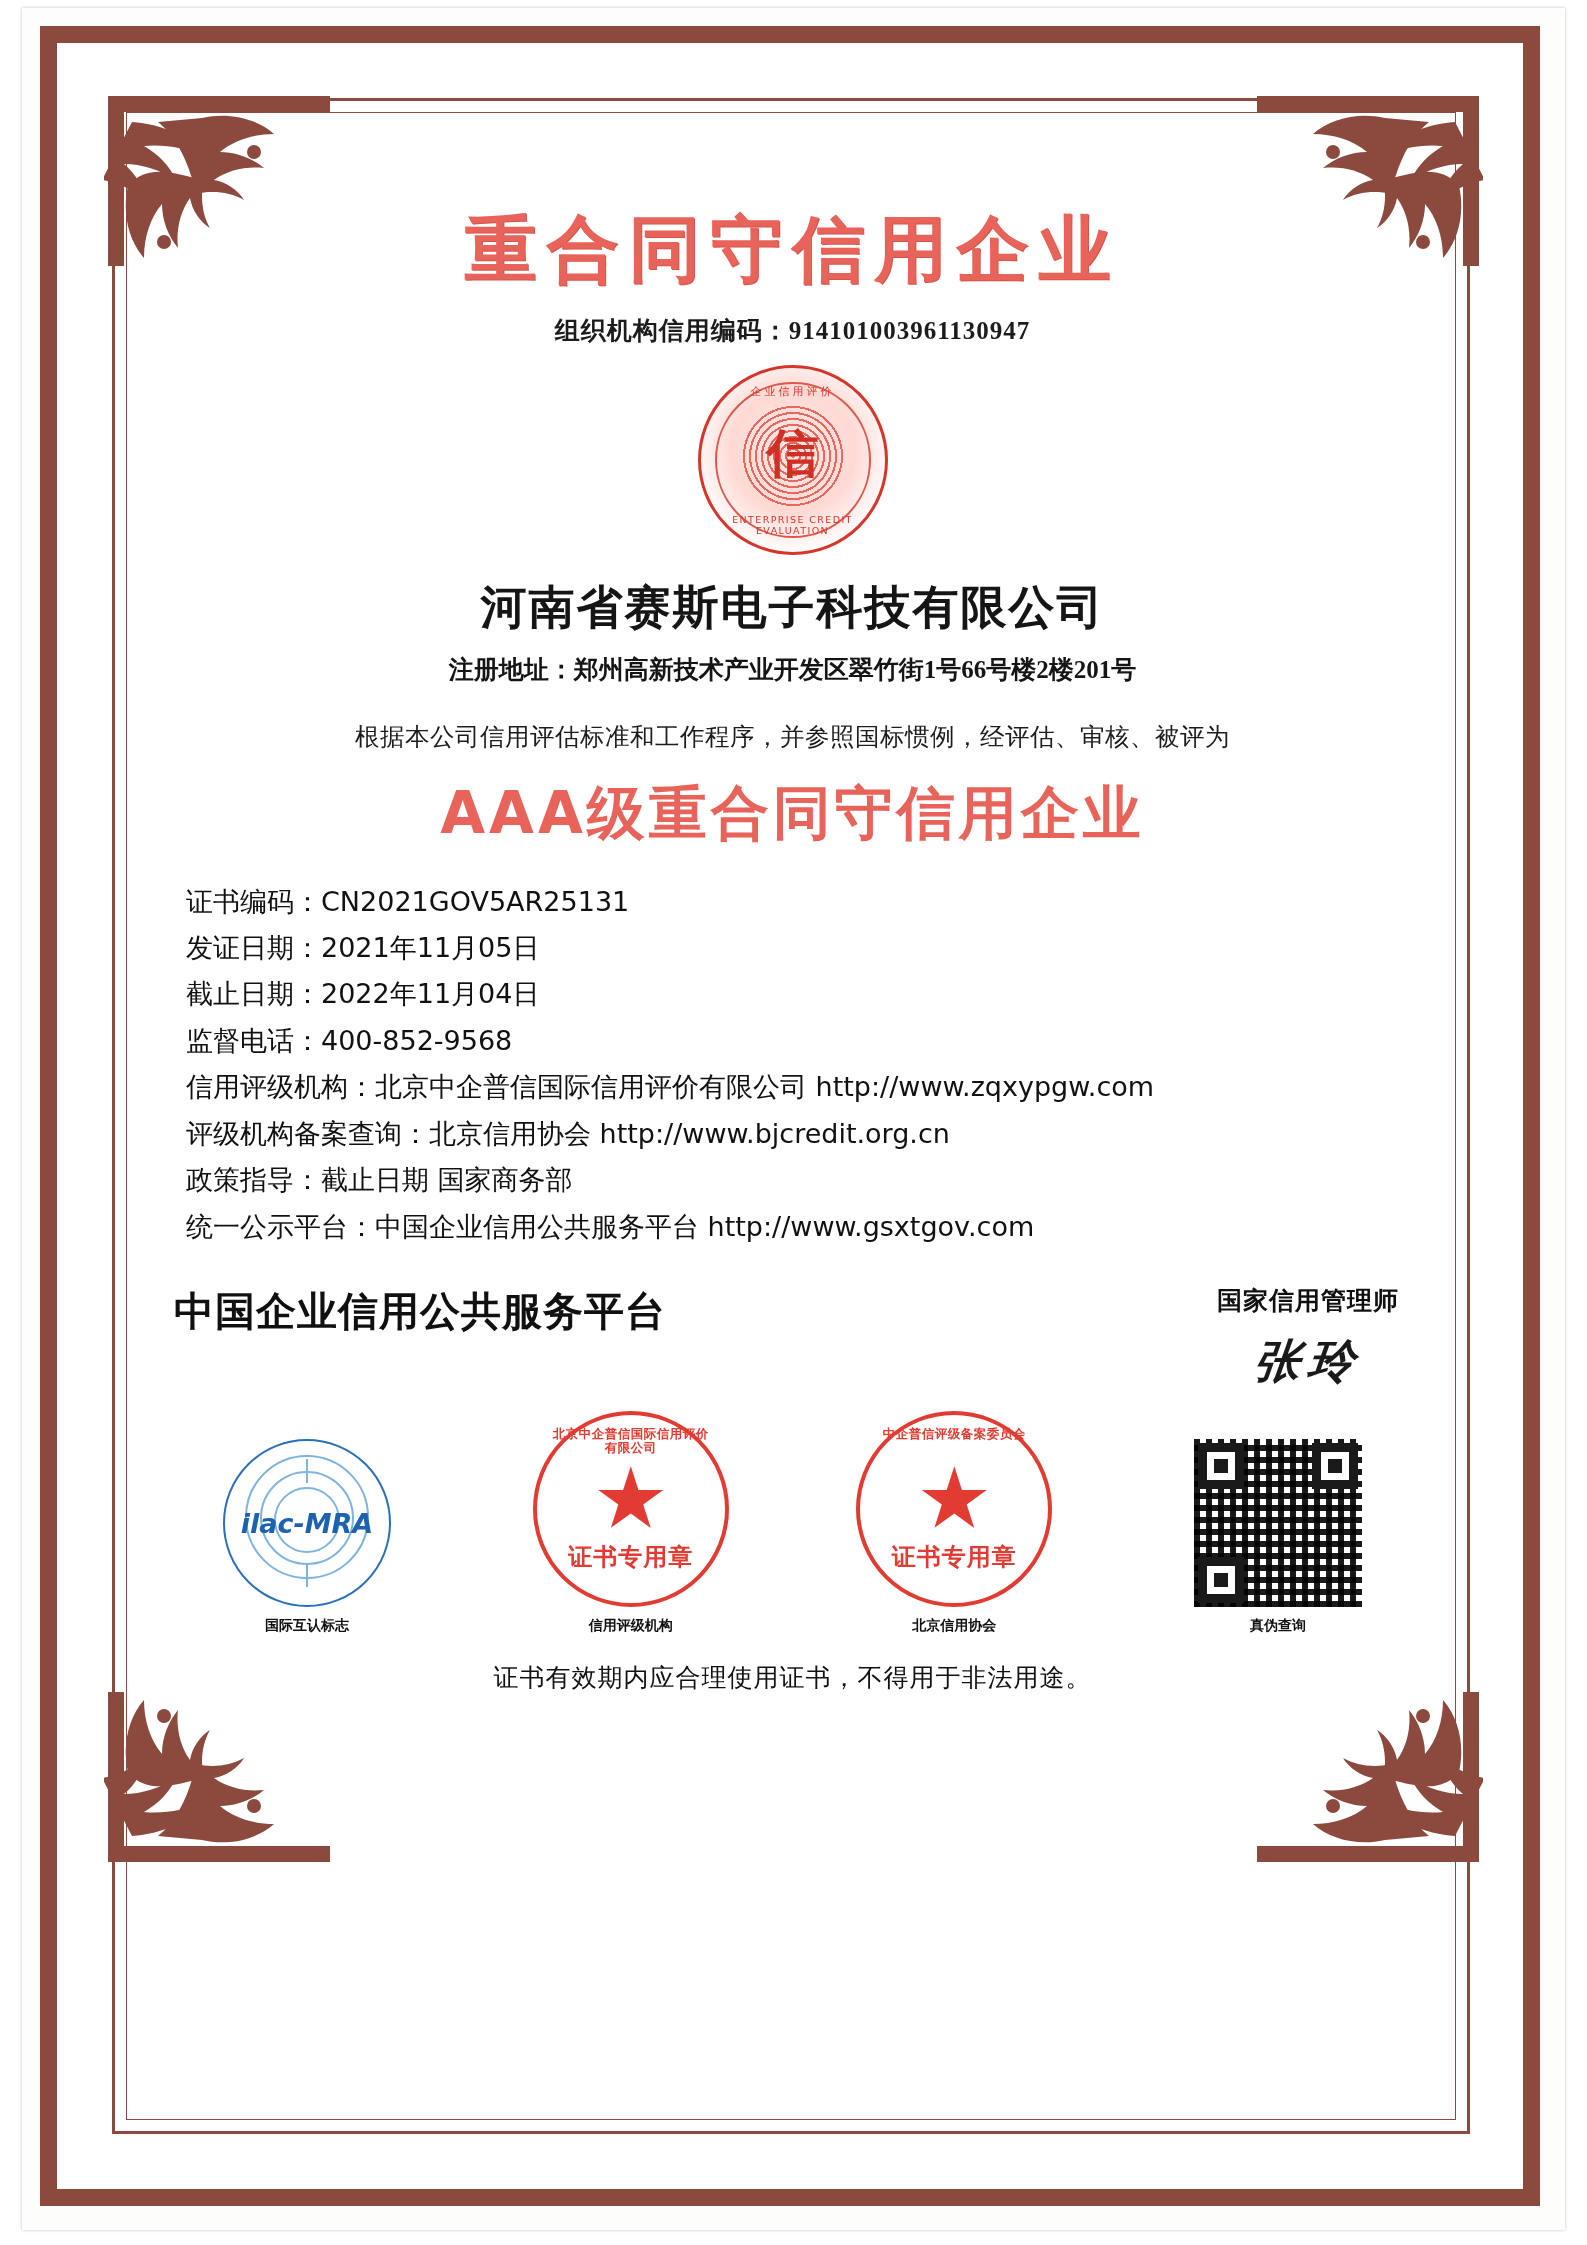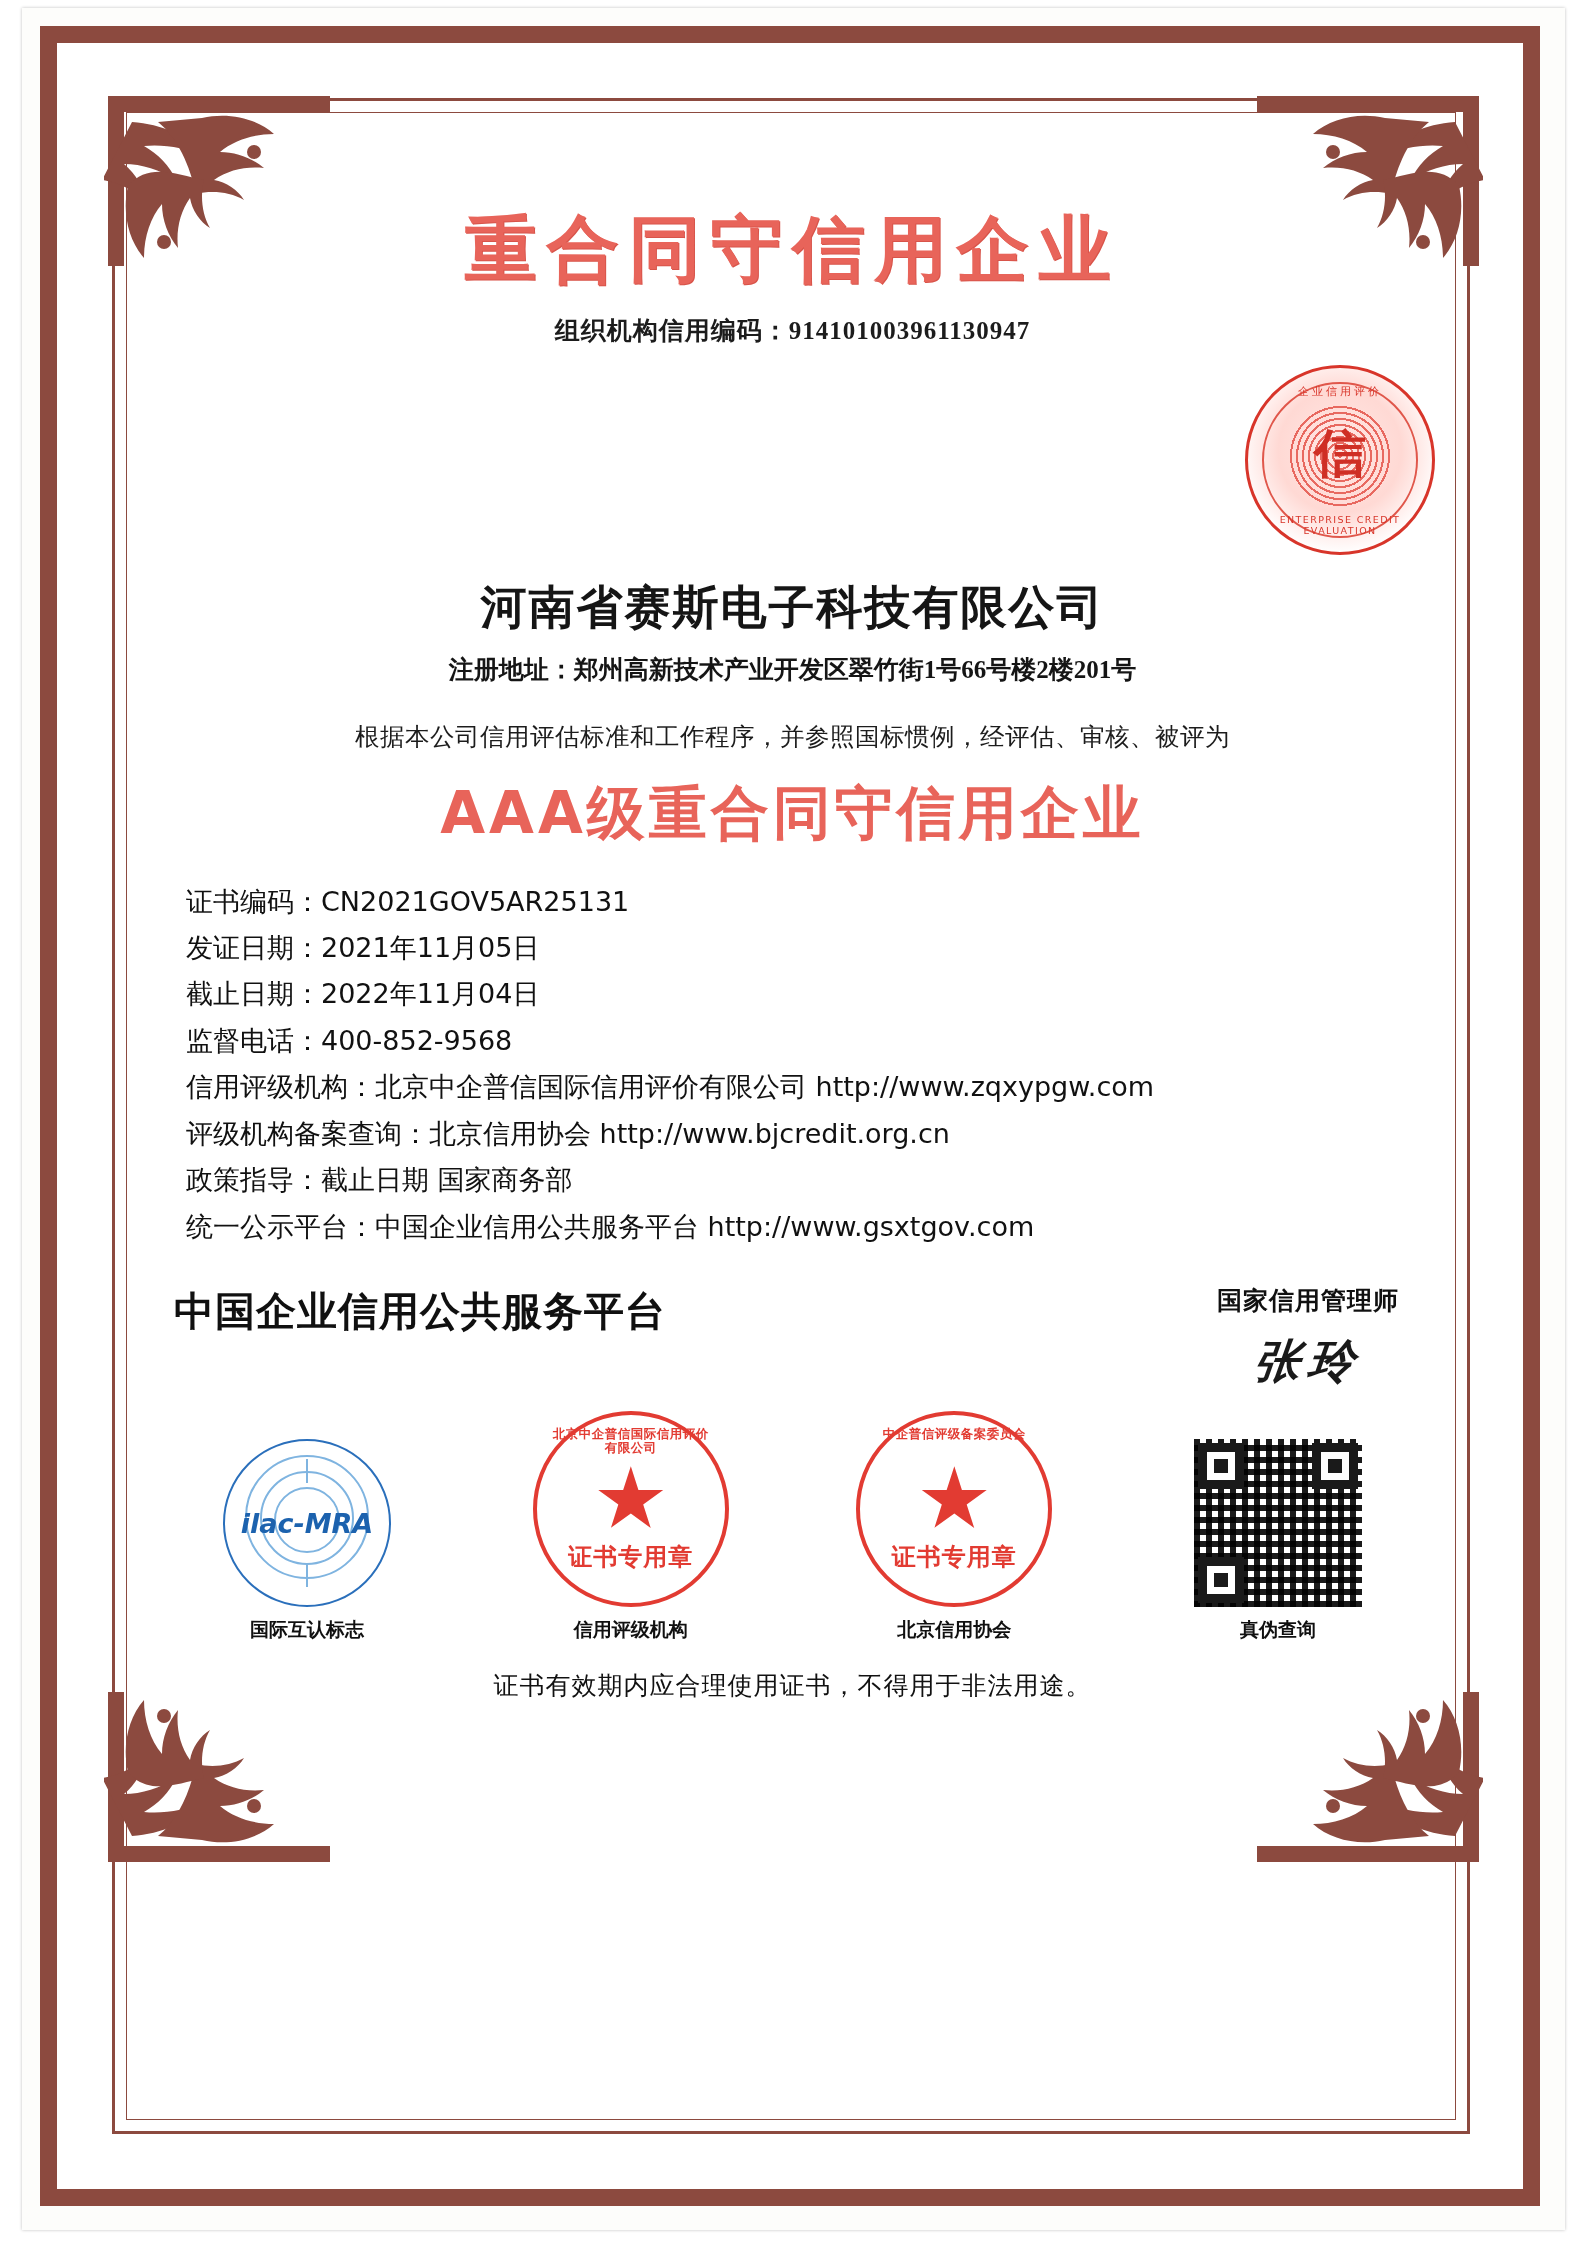--- a/index.html
+++ b/index.html
@@ -105,21 +105,21 @@
     font-size: 25px;
     font-weight: bold;
     color: #1c1c1c;
     letter-spacing: 1px;
   }
 
   
   .seal-wrap {
     margin-top: 18px;
     display: flex;
-    justify-content: flex-end;
+    justify-content: center;
   }
   .seal {
     position: relative;
     width: 190px;
     height: 190px;
     border-radius: 50%;
     border: 3px solid #d8352a;
     box-sizing: border-box;
     background: radial-gradient(circle at 50% 45%, #ffe9e6 0%, #ffd9d4 45%, #ffffff 75%);
     overflow: hidden;
@@ -251,21 +251,21 @@
     margin-top: 18px;
     display: flex;
     align-items: flex-end;
     justify-content: space-between;
     padding: 0 52px;
   }
   .mark { width: 210px; text-align: center; }
   .mark-caption {
     margin-top: 10px;
     font-family: "DejaVu Sans", sans-serif;
-    font-size: 19px;
+    font-size: 14px;
     font-weight: bold;
     color: #101010;
   }
 
   
   .ilac {
     position: relative;
     width: 168px;
     height: 168px;
     margin: 0 auto;

